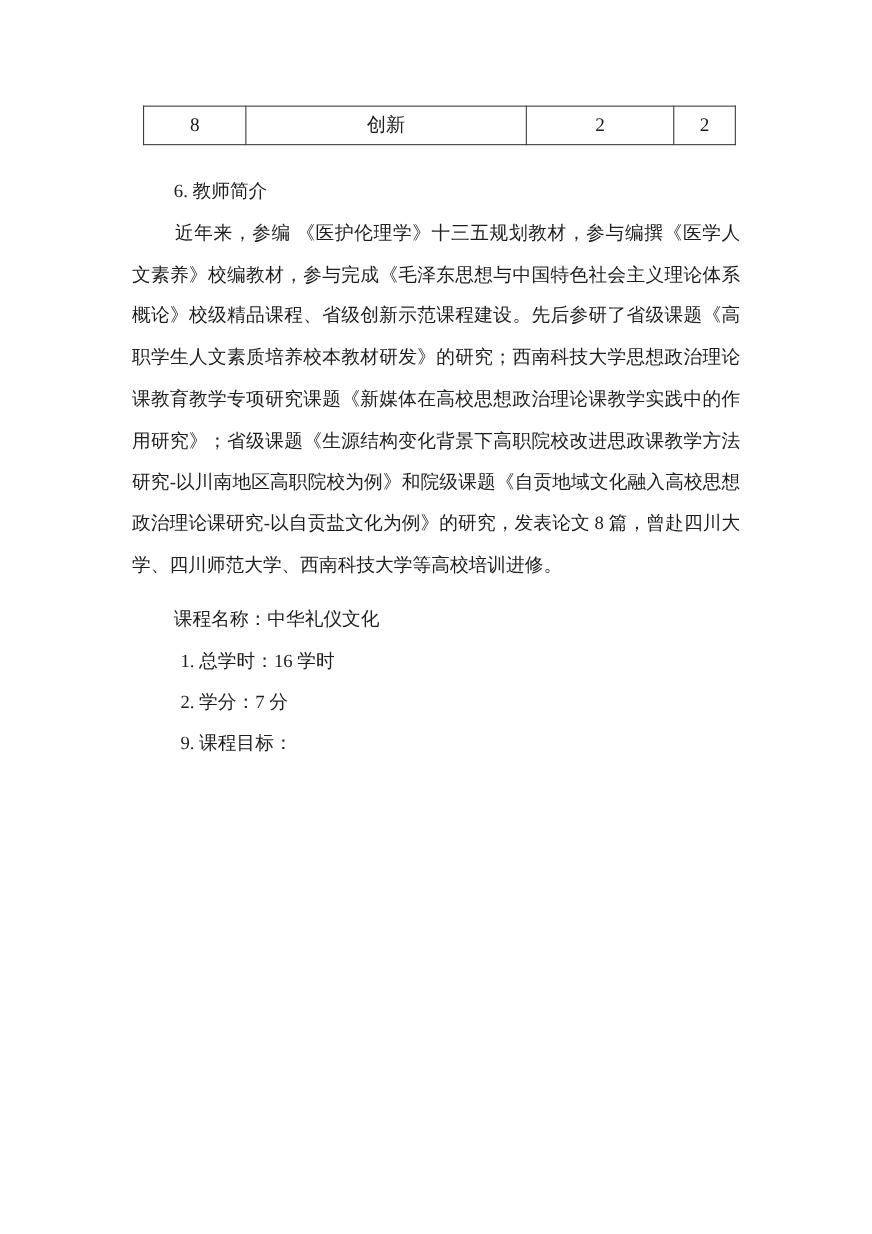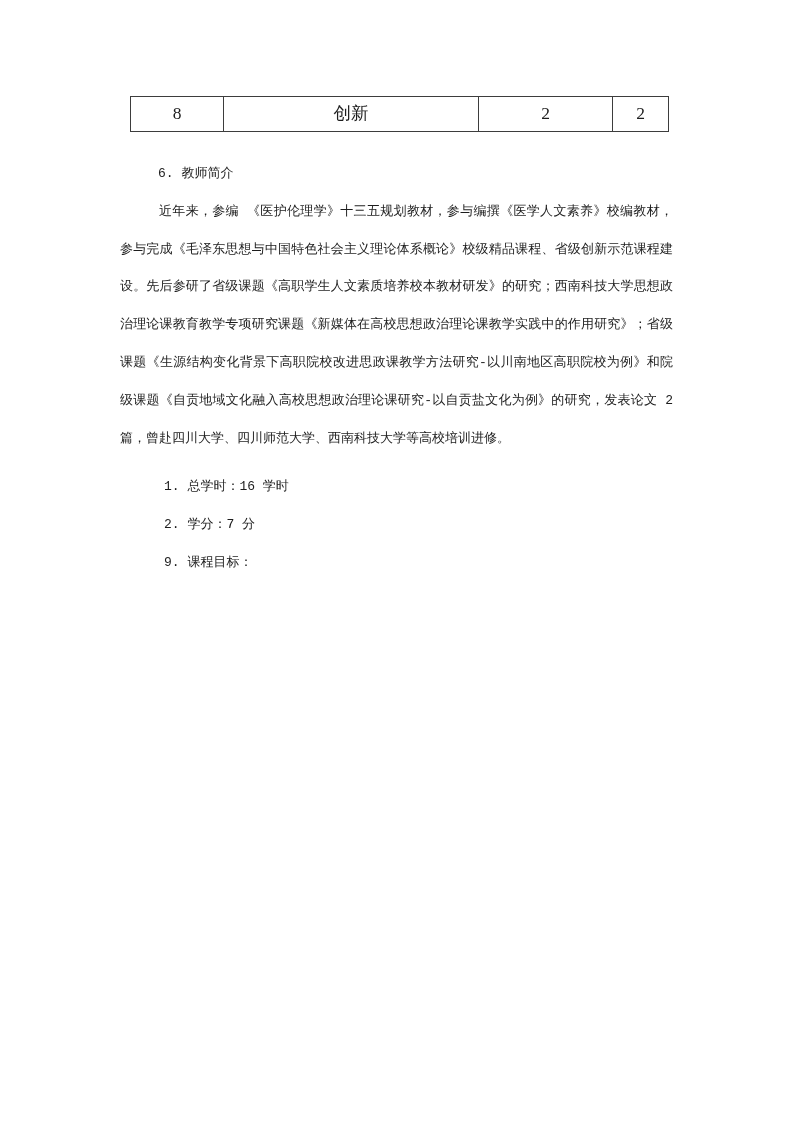--- a/index.html
+++ b/index.html
@@ -30,23 +30,22 @@
     vertical-align: middle;
     font-size: 17.5px;
     line-height: 1;
     padding: 0;
   }
   tr.row-1 { height: 35px; }
   tr.row-2 { height: 40px; }
   .shift-right { position: relative; left: 69px; }
   
   .body-text {
-    font-size: 13px;
+    font-size: 17px;
     line-height: 37.8px;
-    font-family: Liberation Mono, monospace;
   }
   .body-text p { margin: 0; }
   .heading { margin-top: 23px !important; text-indent: 38px; }
   .para { text-align: justify; text-indent: 39px; }
   .spacer { height: 11px; }
   .course-name { text-indent: 38px; }
   .item { text-indent: 44px; }
   .goal-line {
     text-indent: 39px;
     text-align: justify;
@@ -71,23 +70,24 @@
           <td>8</td>
           <td>创新</td>
           <td>2</td>
           <td>2</td>
         </tr>
       </tbody>
     </table>
 
     <div class="body-text">
       <p class="heading">6. 教师简介</p>
-      <p class="para">近年来，参编 《医护伦理学》十三五规划教材，参与编撰《医学人文素养》校编教材，参与完成《毛泽东思想与中国特色社会主义理论体系概论》校级精品课程、省级创新示范课程建设。先后参研了省级课题《高职学生人文素质培养校本教材研发》的研究；西南科技大学思想政治理论课教育教学专项研究课题《新媒体在高校思想政治理论课教学实践中的作用研究》；省级课题《生源结构变化背景下高职院校改进思政课教学方法研究-以川南地区高职院校为例》和院级课题《自贡地域文化融入高校思想政治理论课研究-以自贡盐文化为例》的研究，发表论文 2 篇，曾赴四川大学、四川师范大学、西南科技大学等高校培训进修。</p>
+      <p class="para">近年来，参编 《医护伦理学》十三五规划教材，参与编撰《医学人文素养》校编教材，参与完成《毛泽东思想与中国特色社会主义理论体系概论》校级精品课程、省级创新示范课程建设。先后参研了省级课题《高职学生人文素质培养校本教材研发》的研究；西南科技大学思想政治理论课教育教学专项研究课题《新媒体在高校思想政治理论课教学实践中的作用研究》；省级课题《生源结构变化背景下高职院校改进思政课教学方法研究-以川南地区高职院校为例》和院级课题《自贡地域文化融入高校思想政治理论课研究-以自贡盐文化为例》的研究，发表论文 8 篇，曾赴四川大学、四川师范大学、西南科技大学等高校培训进修。</p>
 
       <div class="spacer"></div>
 
+      <p class="course-name">课程名称：中华礼仪文化</p>
       <p class="item">1. 总学时：16 学时</p>
       <p class="item">2. 学分：7 分</p>
       <p class="item">9. 课程目标：</p>
     </div>
 
   </div>
 </div>
 
 </body></html>

